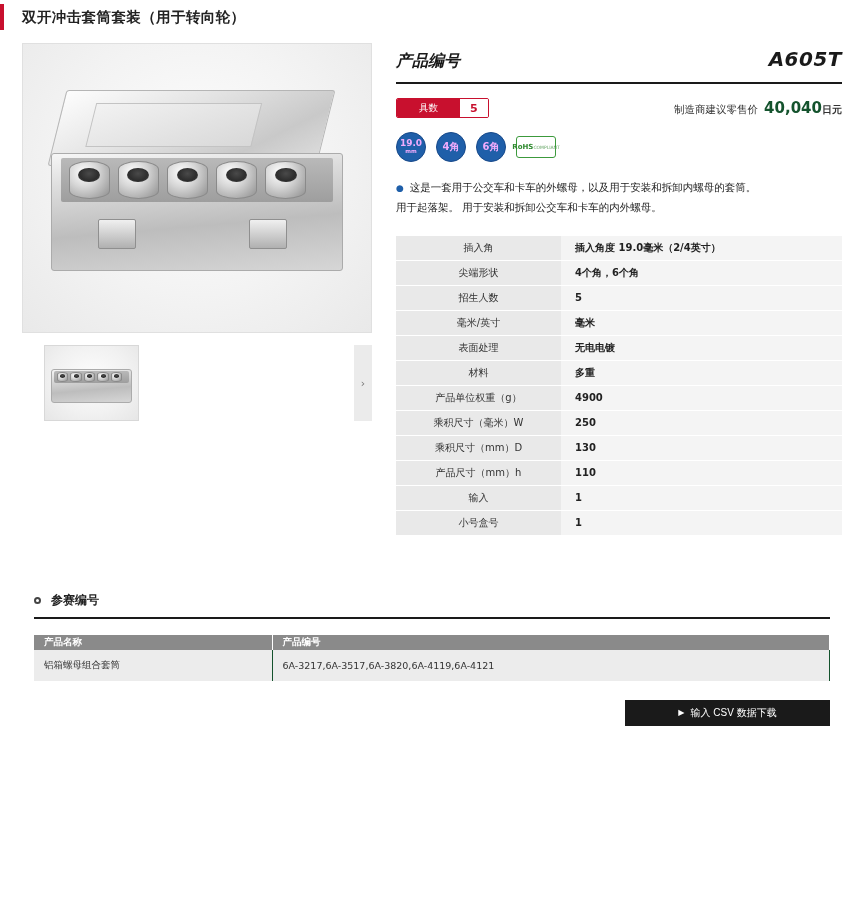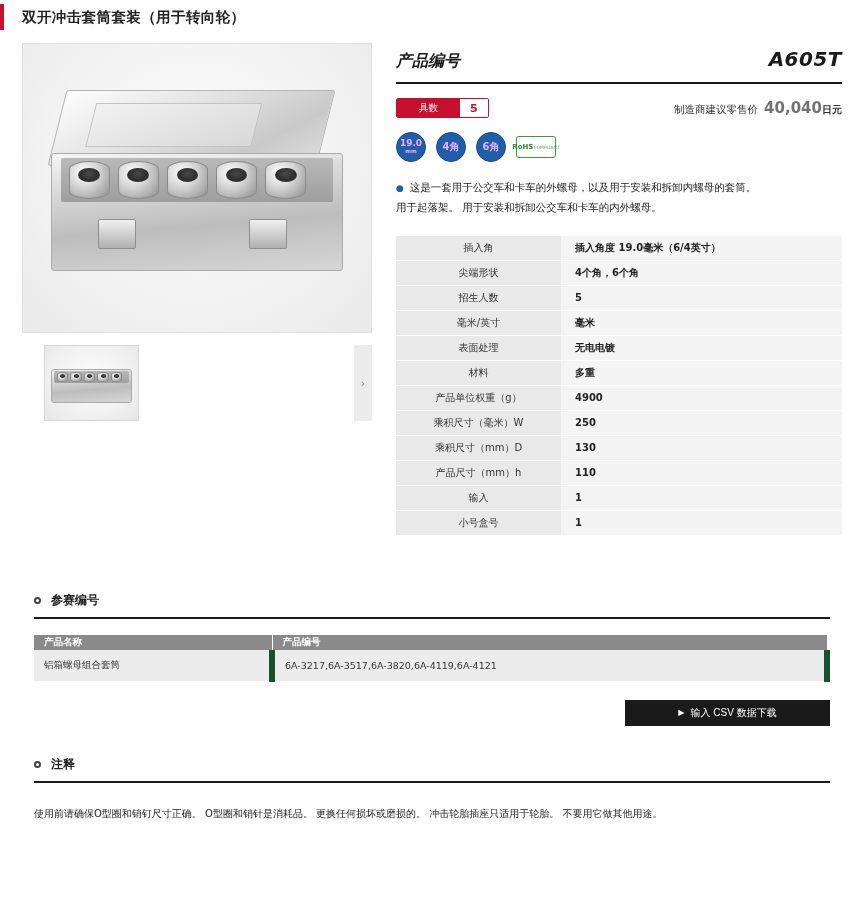--- a/index.html
+++ b/index.html
@@ -116,21 +116,21 @@
   }
   .count-badge .lab {
     background: #c8102e; color: #fff; font-size: 9.5px; padding: 0 22px;
     display: flex; align-items: center;
   }
   .count-badge .val {
     background: #fff; color: #c8102e; font-size: 11px; font-weight: bold;
     padding: 0 10px; display: flex; align-items: center;
   }
   .price-wrap { font-size: 10.5px; color: #333; }
-  .price-wrap .amount { font-size: 15px; font-weight: bold; color: #737373; margin-left: 6px; }
+  .price-wrap .amount { font-size: 15px; font-weight: bold; color: #14532d; margin-left: 6px; }
   .price-wrap .cur { font-size: 10px; font-weight: bold; }
 
   .icons-row { display: flex; align-items: center; gap: 10px; margin-top: 14px; }
   .ico {
     width: 30px; height: 30px; border-radius: 50%;
     display: flex; flex-direction: column; align-items: center; justify-content: center;
     color: #f0abfc; font-weight: bold; line-height: 1;
   }
   .ico-blue { background: #1f5fa9; border: 1px solid #17498a; }
   .ico .big { font-size: 9px; }
@@ -165,21 +165,21 @@
     width: 7px; height: 7px; border-radius: 50%; border: 2px solid #444; background: #fff;
   }
   .sec-title { font-size: 12px; font-weight: bold; color: #222; }
 
   .ref-table { width: 100%; border-collapse: collapse; font-size: 9.5px; margin-top: 16px; }
   .ref-table th {
     background: #8a8a8a; color: #fff; font-weight: bold; text-align: left;
     padding: 1px 10px; border-right: 1px solid #fff; font-size: 9.5px;
   }
   .ref-table td {
-    background: #ececec; color: #333; padding: 9px 10px; border-right: 6px solid #14532d;
+    background: #ececec; color: #333; padding: 9px 10px; border-right: 1px solid #14532d;
     border-bottom: 1px solid #fff;
   }
   .ref-table .col1 { width: 238px; }
 
   .csv-row { display: flex; justify-content: flex-end; margin-top: 18px; }
   .csv-btn {
     width: 205px; height: 26px; background: #1a1a1a; color: #fff;
     font-size: 10px; display: flex; align-items: center; justify-content: center;
     gap: 6px; cursor: pointer; border: none;
   }
@@ -282,21 +282,21 @@
         <div>
           <span class="bullet">●</span><span>这是一套用于公交车和卡车的外螺母，以及用于安装和拆卸内螺母的套筒。</span>
         </div>
         <div>用于起落架。 用于安装和拆卸公交车和卡车的内外螺母。</div>
       </div>
 
       <table class="spec-table">
         <tbody>
           <tr>
               <td class="k">插入角</td>
-              <td class="v">插入角度 19.0毫米（6/4英寸）</td>
+              <td class="v">插入角度 19.0毫米（2/4英寸）</td>
             </tr>
           <tr>
               <td class="k">尖端形状</td>
               <td class="v">4个角，6个角</td>
             </tr>
           <tr>
               <td class="k">招生人数</td>
               <td class="v">5</td>
             </tr>
           <tr>
@@ -367,21 +367,14 @@
     <div class="csv-row">
       <button class="csv-btn">
         <span class="tri">▶</span>
         <span>输入 CSV 数据下载</span>
       </button>
     </div>
   </div>
 
   <div class="spacer-30"></div>
 
-  <div class="section">
-    <div class="section-head">
-      <span class="sec-dot"></span>
-      <span class="sec-title">注释</span>
-    </div>
-    <div class="note-text">使用前请确保O型圈和销钉尺寸正确。 O型圈和销针是消耗品。 更换任何损坏或磨损的。 冲击轮胎插座只适用于轮胎。 不要用它做其他用途。</div>
-  </div>
 
 </div>
 
 </body></html>

